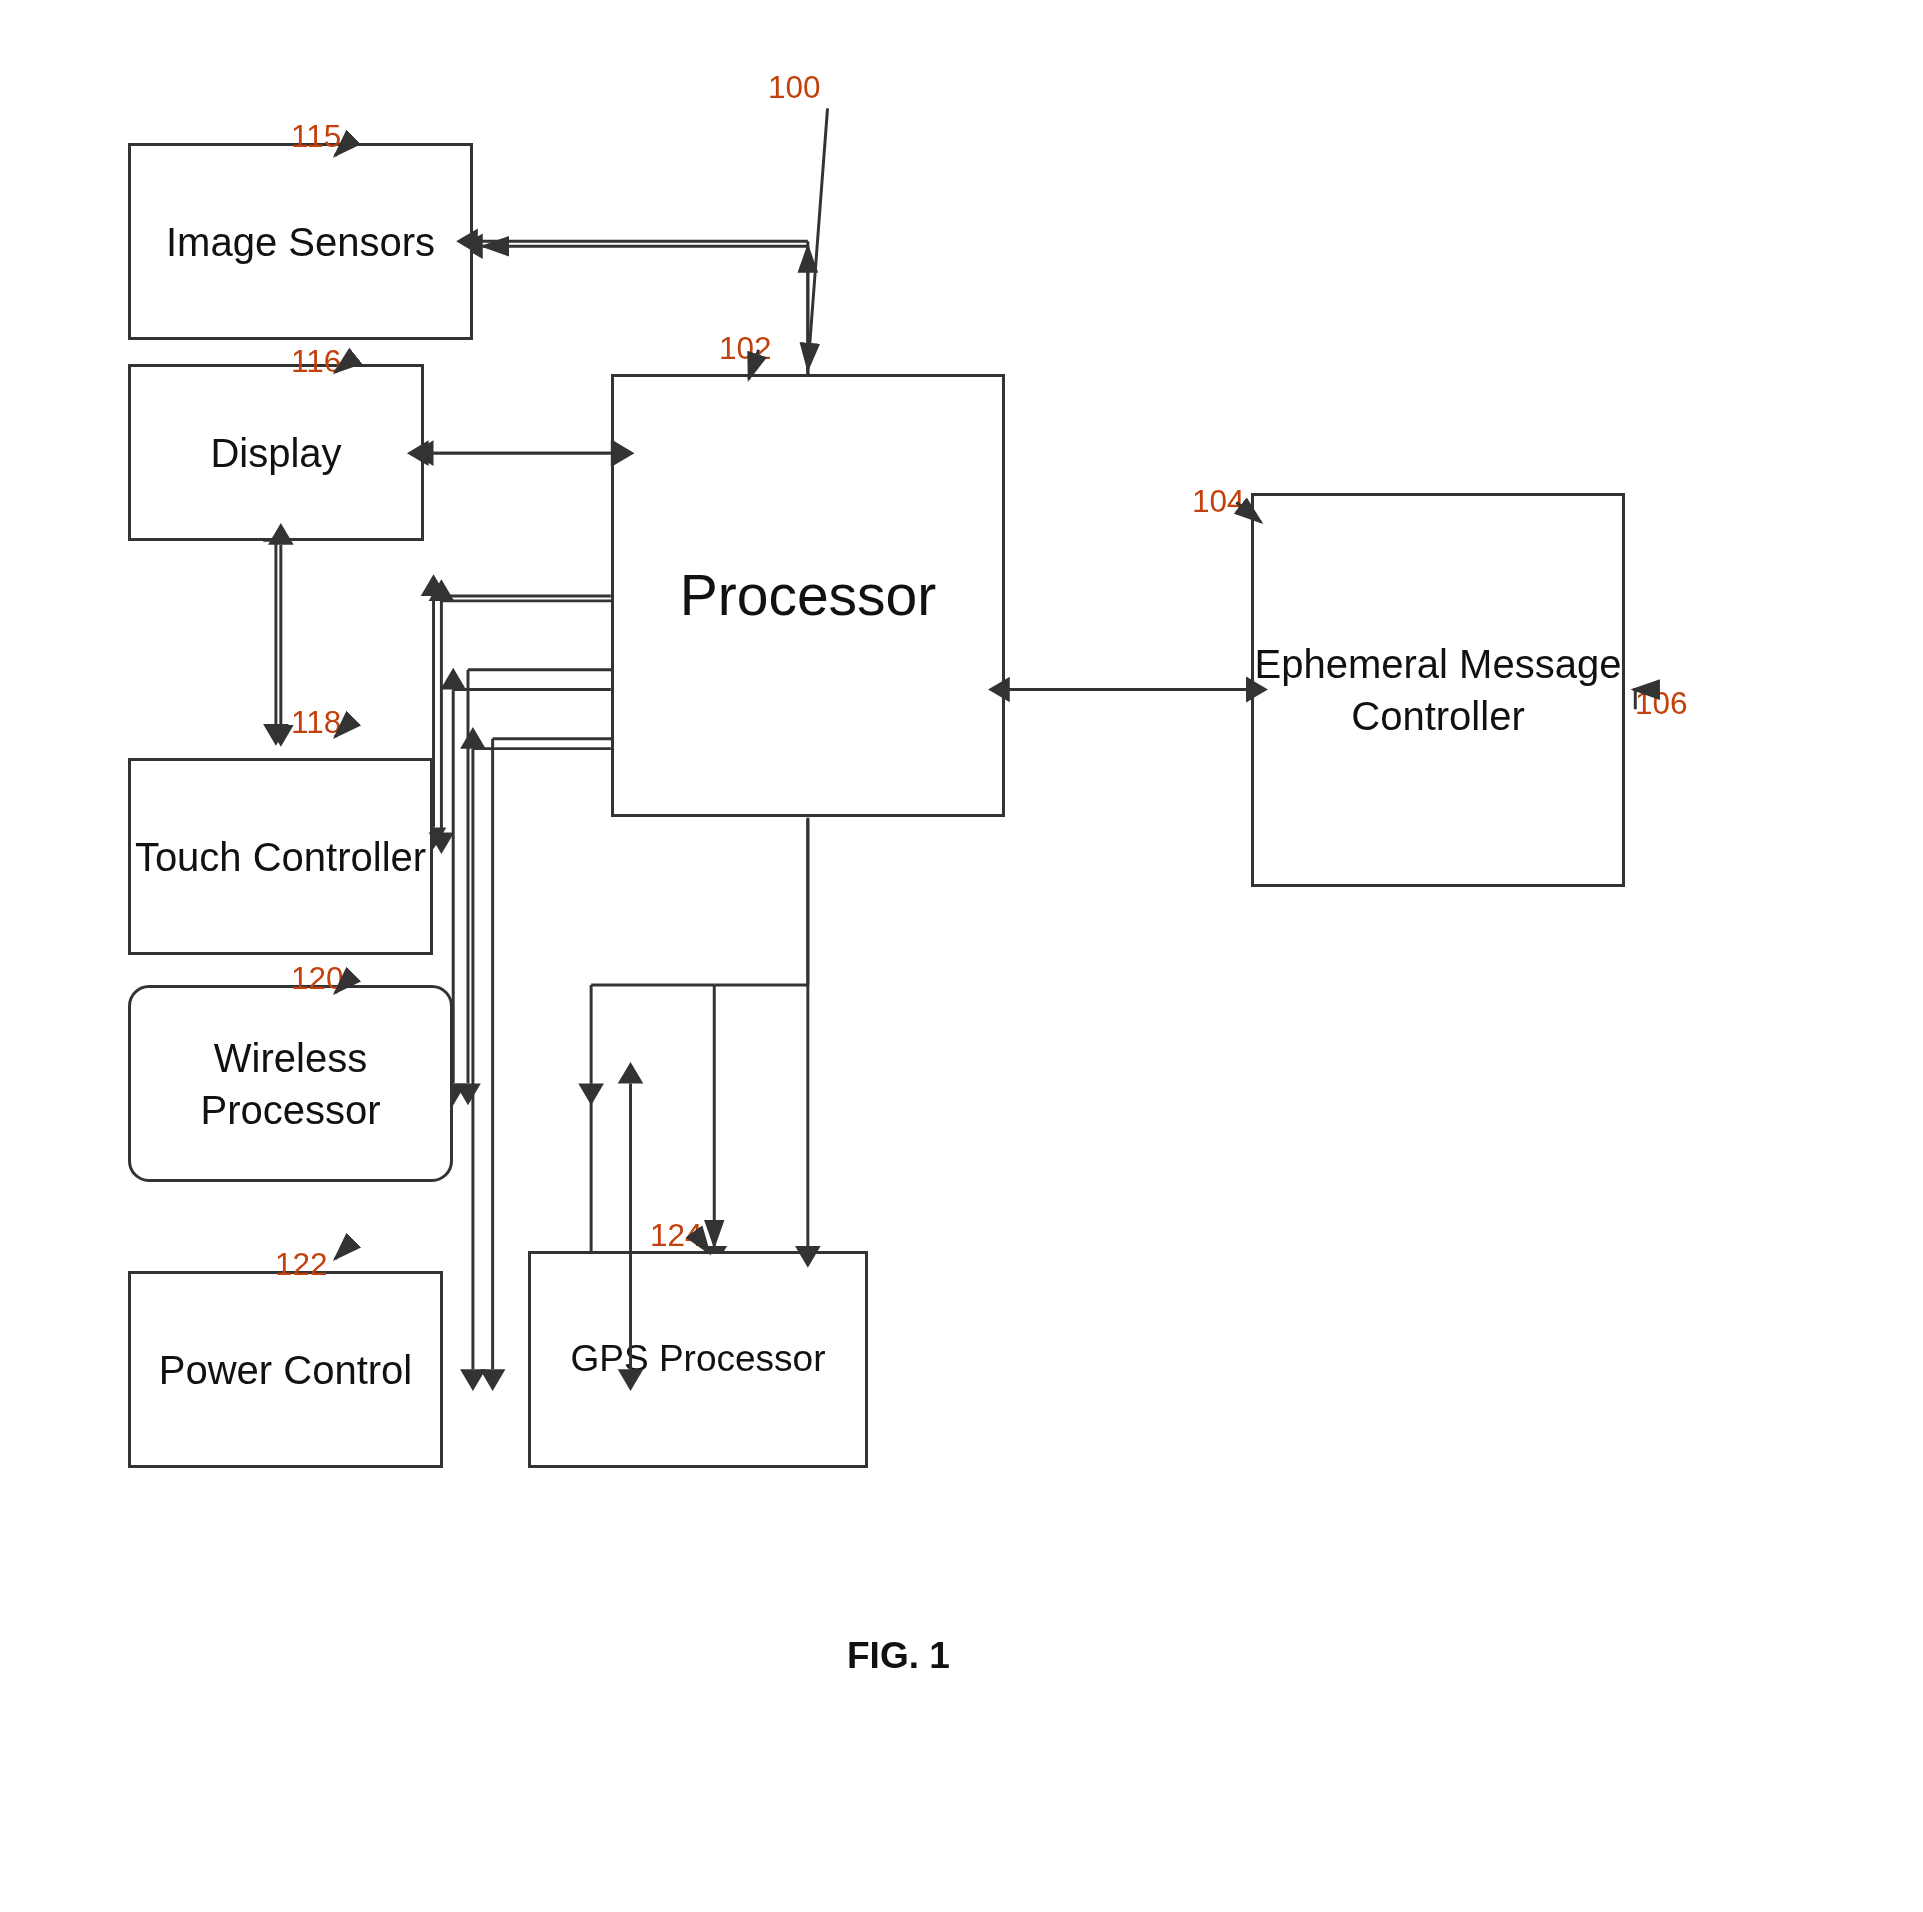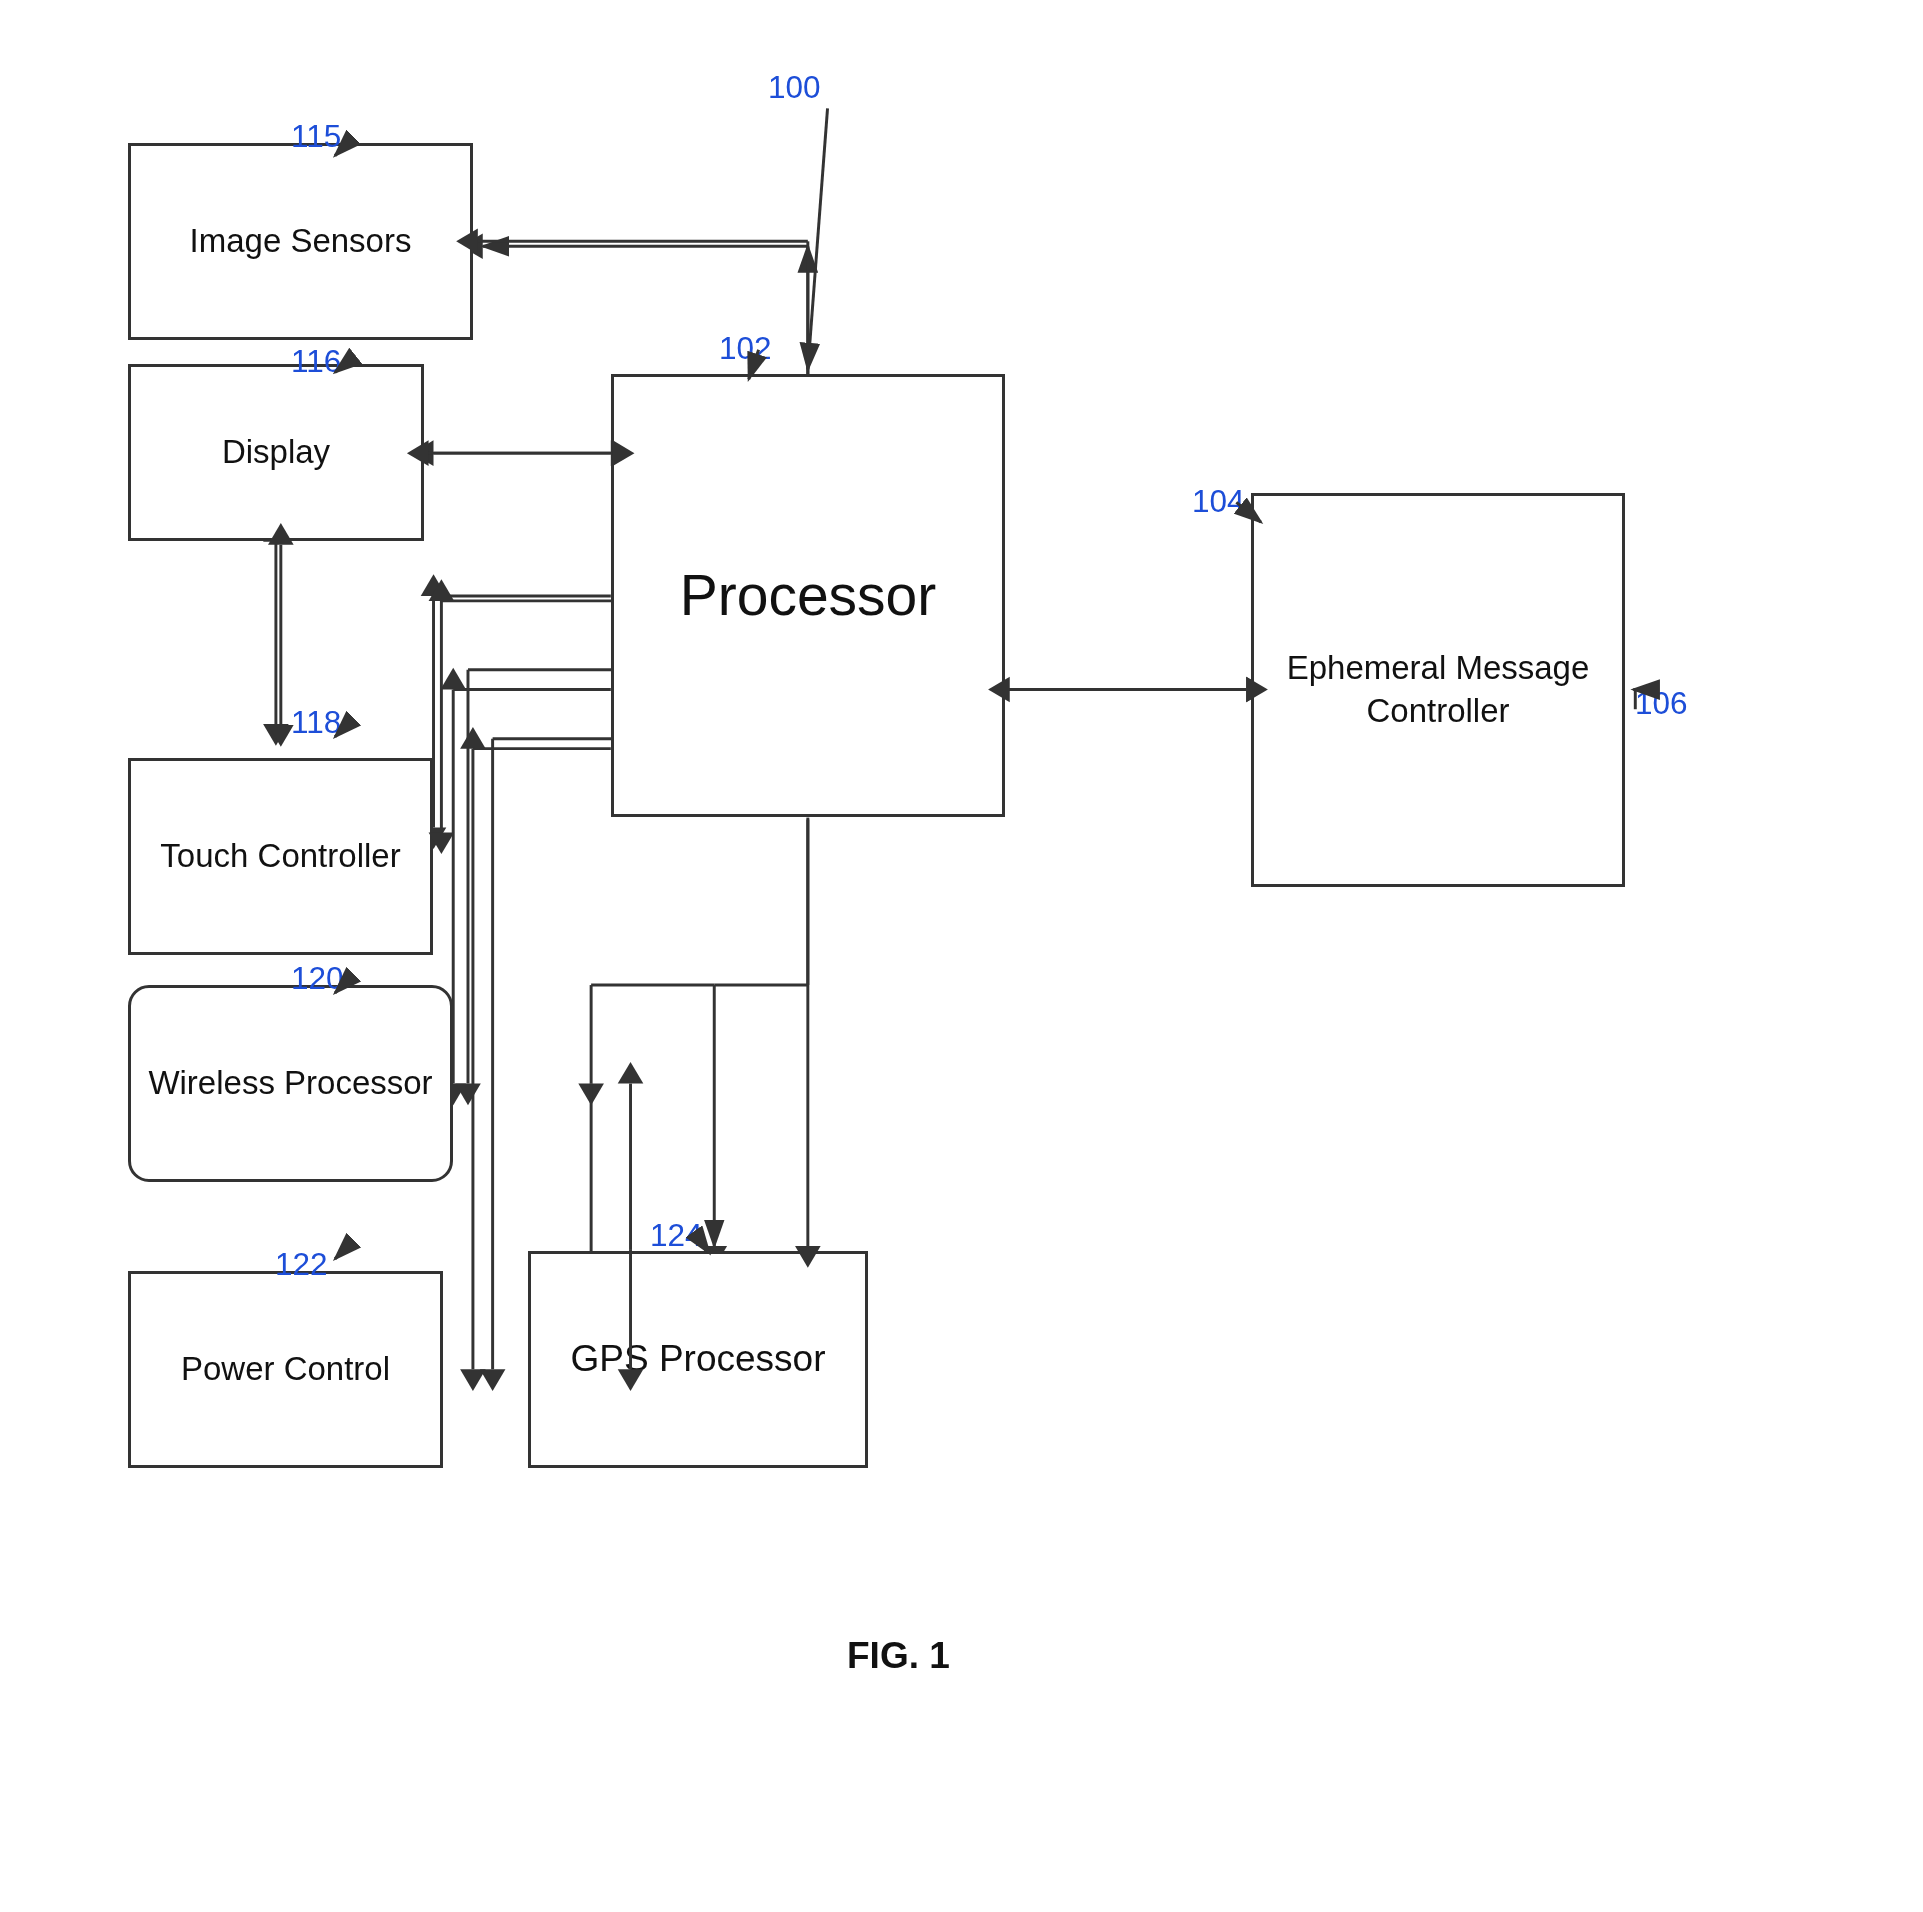--- a/index.html
+++ b/index.html
@@ -18,29 +18,29 @@
       height: 1912px;
     }
     .box {
       position: absolute;
       border: 3px solid #333;
       background: #fff;
       display: flex;
       align-items: center;
       justify-content: center;
       text-align: center;
-      font-size: 33px;
+      font-size: 40px;
       font-weight: normal;
       color: #111;
       line-height: 1.3;
     }
     .label {
       position: absolute;
       font-size: 31.5px;
-      color: #1d4ed8;
+      color: #c2410c;
       font-weight: normal;
     }
     .fig-label {
       position: absolute;
       font-size: 37px;
       font-weight: bold;
       color: #111;
     }
     svg.arrows {
       position: absolute;

